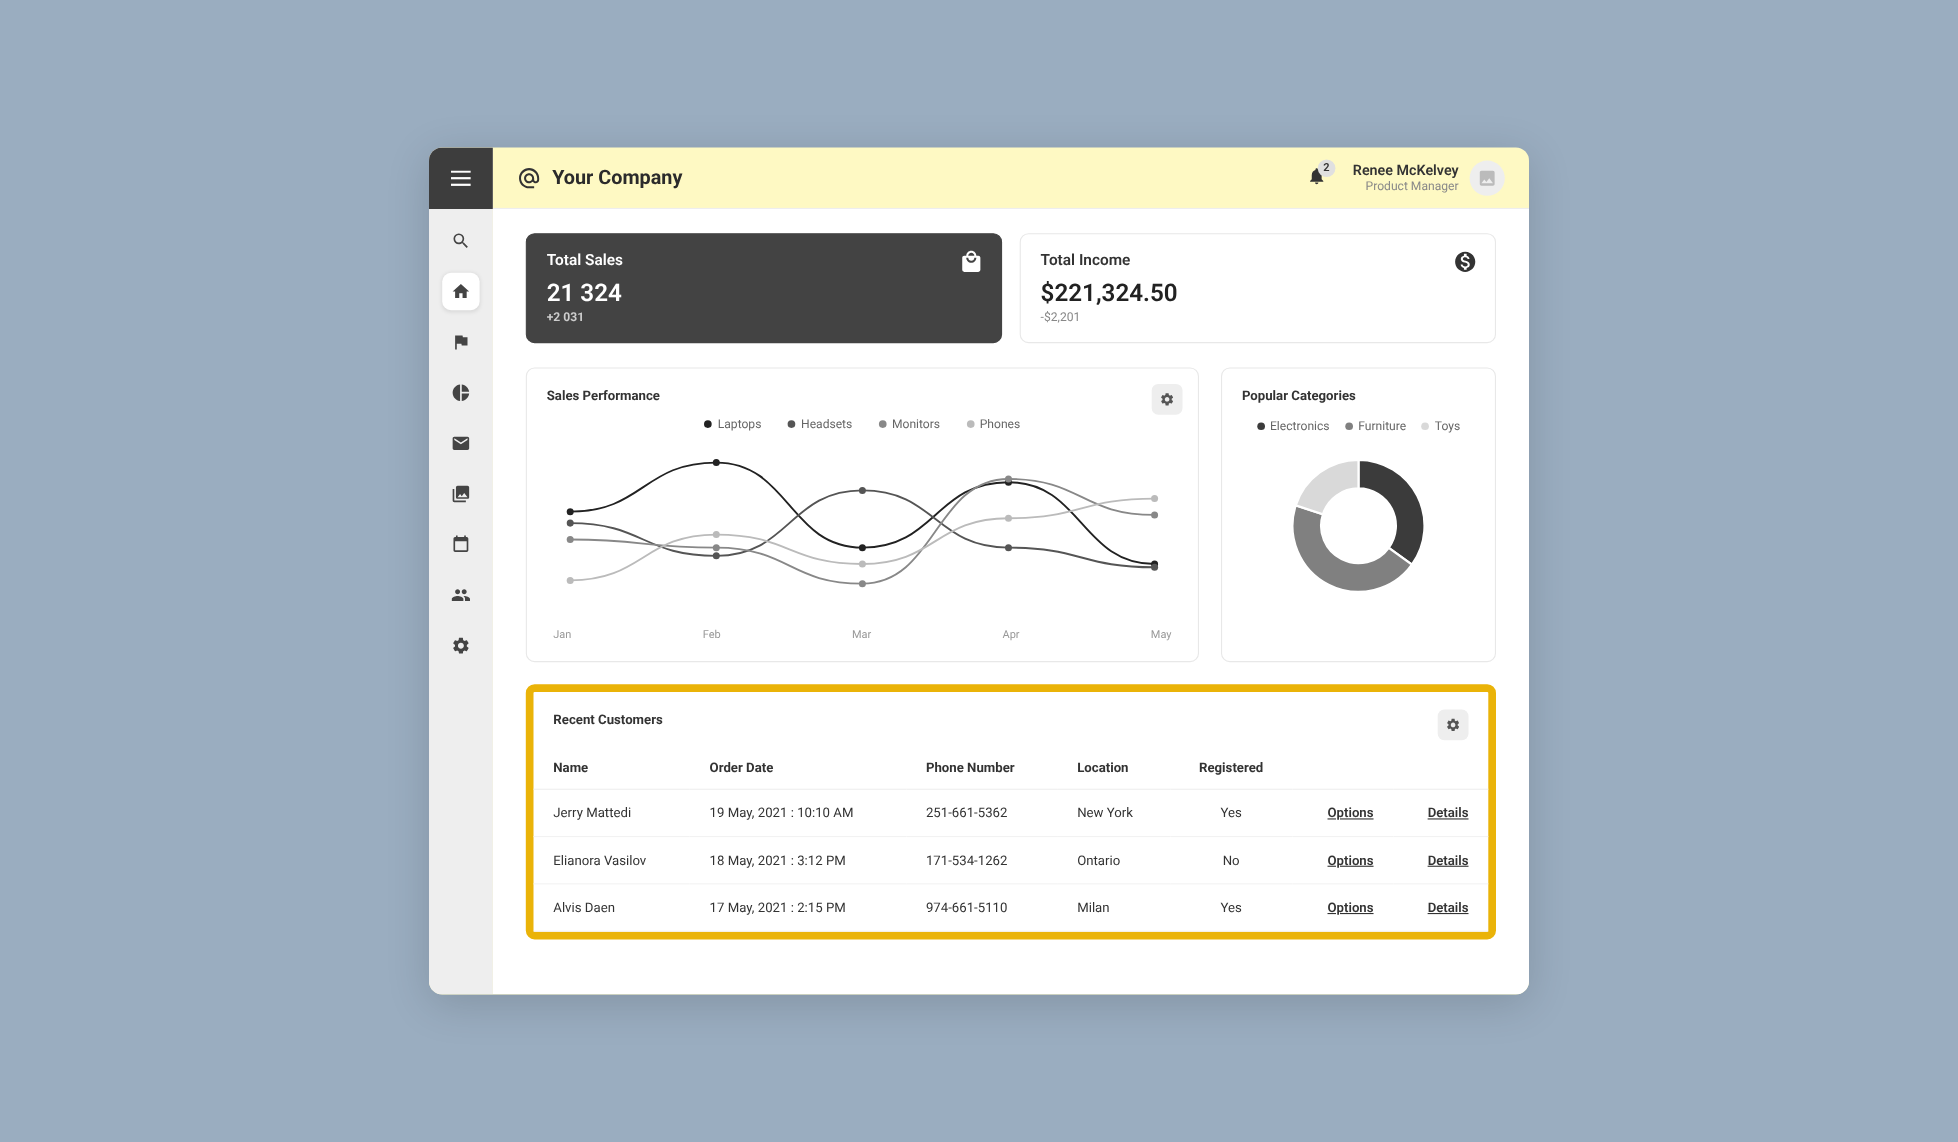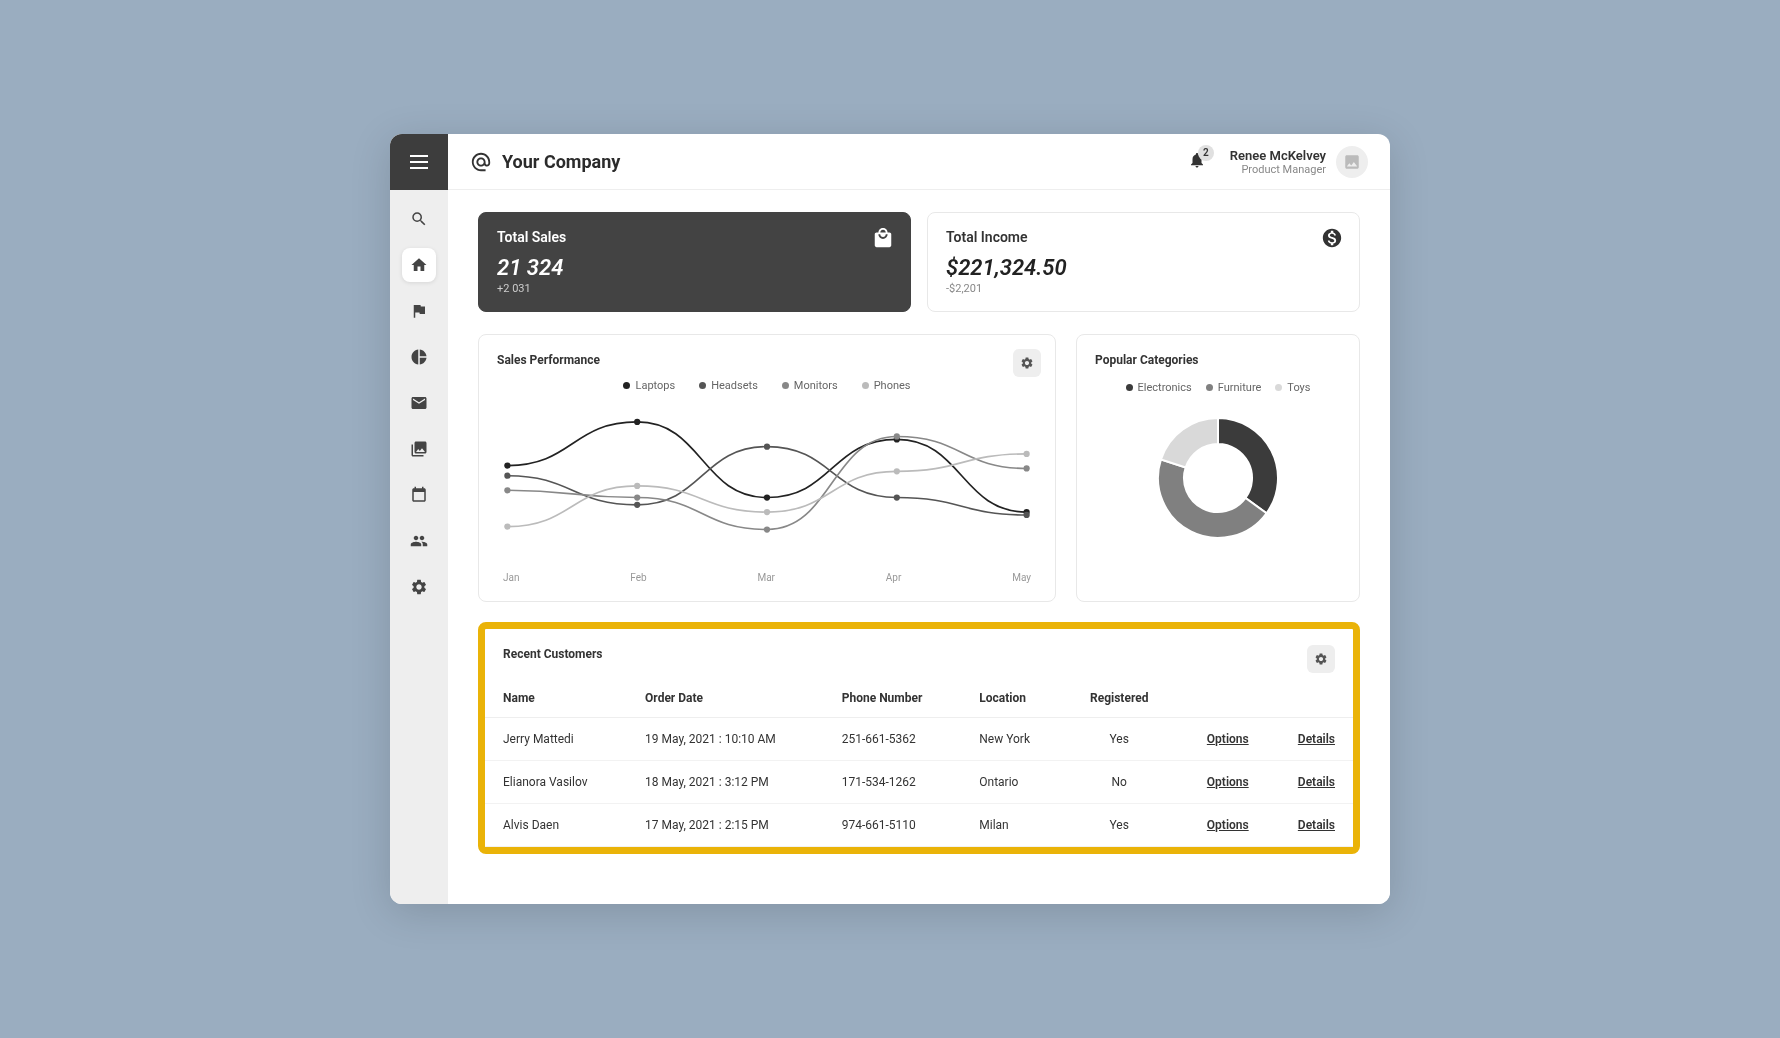--- a/index.html
+++ b/index.html
@@ -1,17 +1,17 @@
 <!DOCTYPE html>
 <html><head>
 <meta charset="utf-8">
 <style>
 * { margin:0; padding:0; box-sizing:border-box; font-family: -apple-system, BlinkMacSystemFont, "Segoe UI", Roboto, sans-serif; }
 body { background:#9aadc0; width:1780px; height:1038px; display:flex; align-items:center; justify-content:center; }
-.window { width:1000px; height:770px; background:#ffffff; border-radius:12px; overflow:hidden; display:flex; box-shadow:0 8px 40px rgba(0,0,0,.15); }
+.window { width:1000px; height:770px; background:#fef9c3; border-radius:12px; overflow:hidden; display:flex; box-shadow:0 8px 40px rgba(0,0,0,.15); }
 .sidebar { width:58px; background:#eeeeee; display:flex; flex-direction:column; align-items:center; }
 .hamburger { width:58px; height:56px; background:#3d3d3d; display:flex; align-items:center; justify-content:center; cursor:pointer; }
 .side-items { padding-top:12px; display:flex; flex-direction:column; gap:12px; align-items:center; }
 .side-item { width:34px; height:34px; display:flex; align-items:center; justify-content:center; border-radius:8px; cursor:pointer; }
 .side-item.active { background:#fff; box-shadow:0 1px 4px rgba(0,0,0,.1); }
 .side-item svg { fill:#444; }
 .main { flex:1; display:flex; flex-direction:column; overflow:hidden; }
 .topbar { height:56px; border-bottom:1px solid #eee; display:flex; align-items:center; padding:0 22px; }
 .brand { display:flex; align-items:center; gap:10px; font-weight:700; font-size:18px; color:#2b2b2b; }
 .spacer { flex:1; }
@@ -20,31 +20,31 @@
 .user { text-align:right; margin-right:10px; }
 .user-name { font-size:13px; font-weight:600; color:#333; }
 .user-role { font-size:11px; color:#888; }
 .avatar { width:32px; height:32px; border-radius:50%; background:#eee; display:flex; align-items:center; justify-content:center; }
 .content { flex:1; padding:22px 30px; overflow:auto; background:#fff; }
 .kpis { display:flex; gap:16px; margin-bottom:22px;border-radius:22px; }
 .kpi { flex:1; border:1px solid #e8e8e8; border-radius:8px; padding:16px 18px; position:relative; }
 .kpi.dark { background:#434343; border-color:#434343; color:#fff; }
 .kpi-title { font-size:14px; font-weight:600; color:#333; margin-bottom:10px; }
 .kpi.dark .kpi-title { color:#fff; }
-.kpi-value { font-size:22px; font-weight:600; color:#222;font-style:italic; }
+.kpi-value { font-size:22px; font-weight:600; color:#222; }
 .kpi.dark .kpi-value { color:#fff; }
 .kpi-delta { font-size:11px; color:#888; margin-top:2px; }
-.kpi.dark .kpi-delta { color:#ccc; }
+.kpi.dark .kpi-delta { color:#ccc;font-weight:bold; }
 .kpi-icon { position:absolute; top:14px; right:16px; }
 .row { display:flex; gap:20px; margin-bottom:20px; }
 .card { border:1px solid #e8e8e8; border-radius:8px; padding:18px; position:relative; }
 .card-title { font-size:12px; font-weight:700; color:#333; }
 .gear-btn { position:absolute; top:14px; right:14px; width:28px; height:28px; border-radius:6px; background:#eee; display:flex; align-items:center; justify-content:center; cursor:pointer; }
 .perf { flex:1; }
-.cats { width:284px; }
+.cats { width:250px; }
 .legend { display:flex; gap:24px; justify-content:center; margin:12px 0 6px; font-size:11px; color:#666; }
 .legend-item { display:flex; align-items:center; gap:5px; }
 .dot { width:7px; height:7px; border-radius:50%; }
 .cats .legend { gap:14px; margin-top:14px; }
 .cats .legend-item { font-size:11px; }
 .chart-svg { width:100%; height:170px; }
 .xaxis { display:flex; justify-content:space-between; font-size:10px; color:#999; padding:0 6px; }
 .donut-wrap { display:flex; justify-content:center; margin-top:14px; }
 .table-card { border:7px solid #eab308; border-radius:8px; padding:18px 0 0; position:relative; }
 .table-card .card-title { padding:0 18px; }

